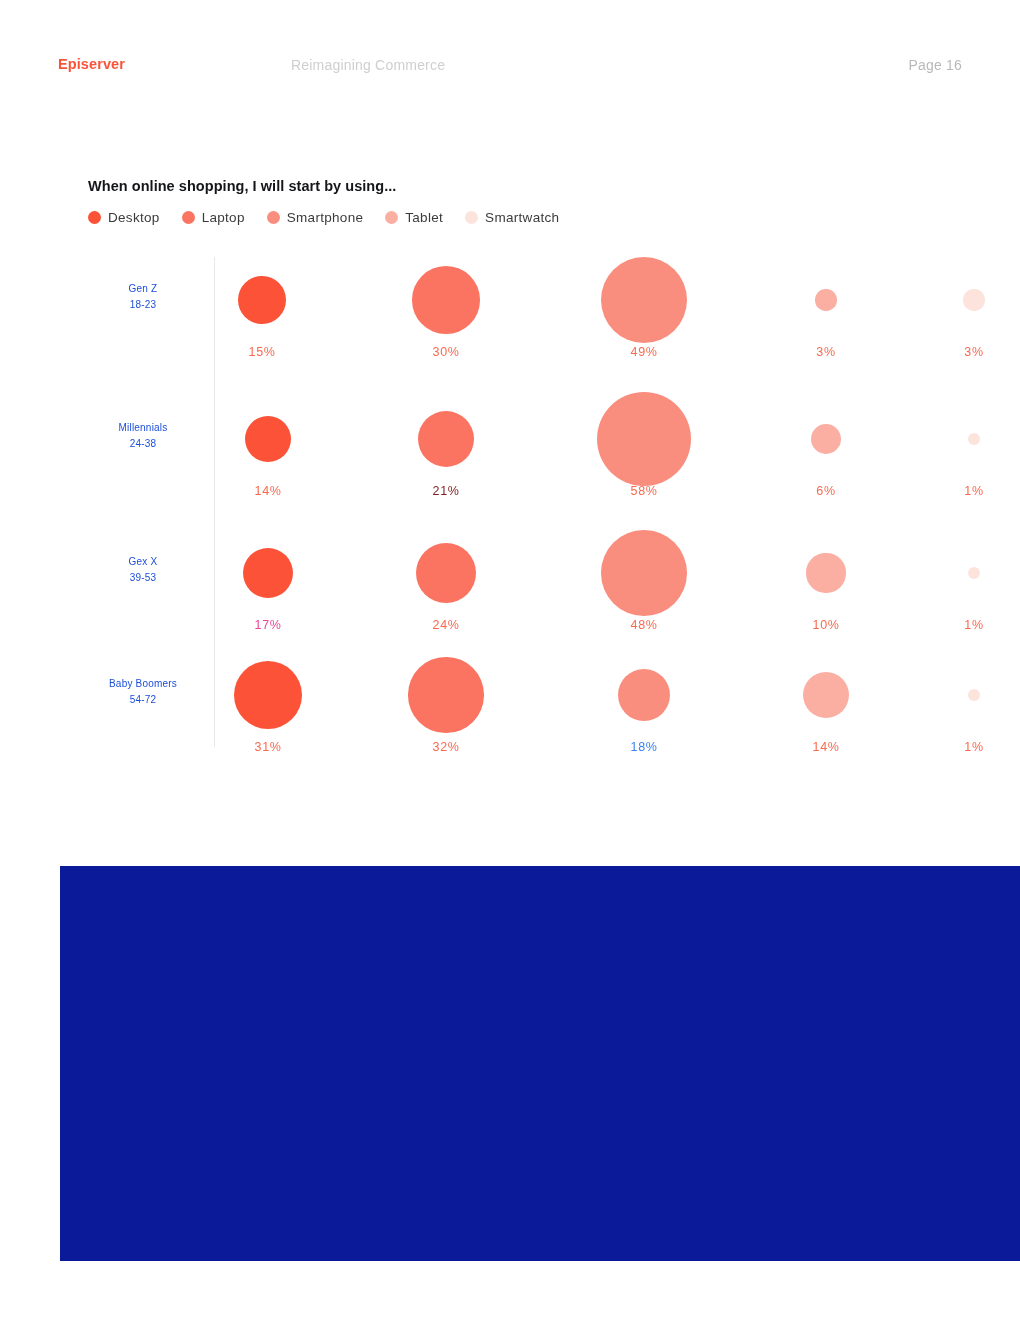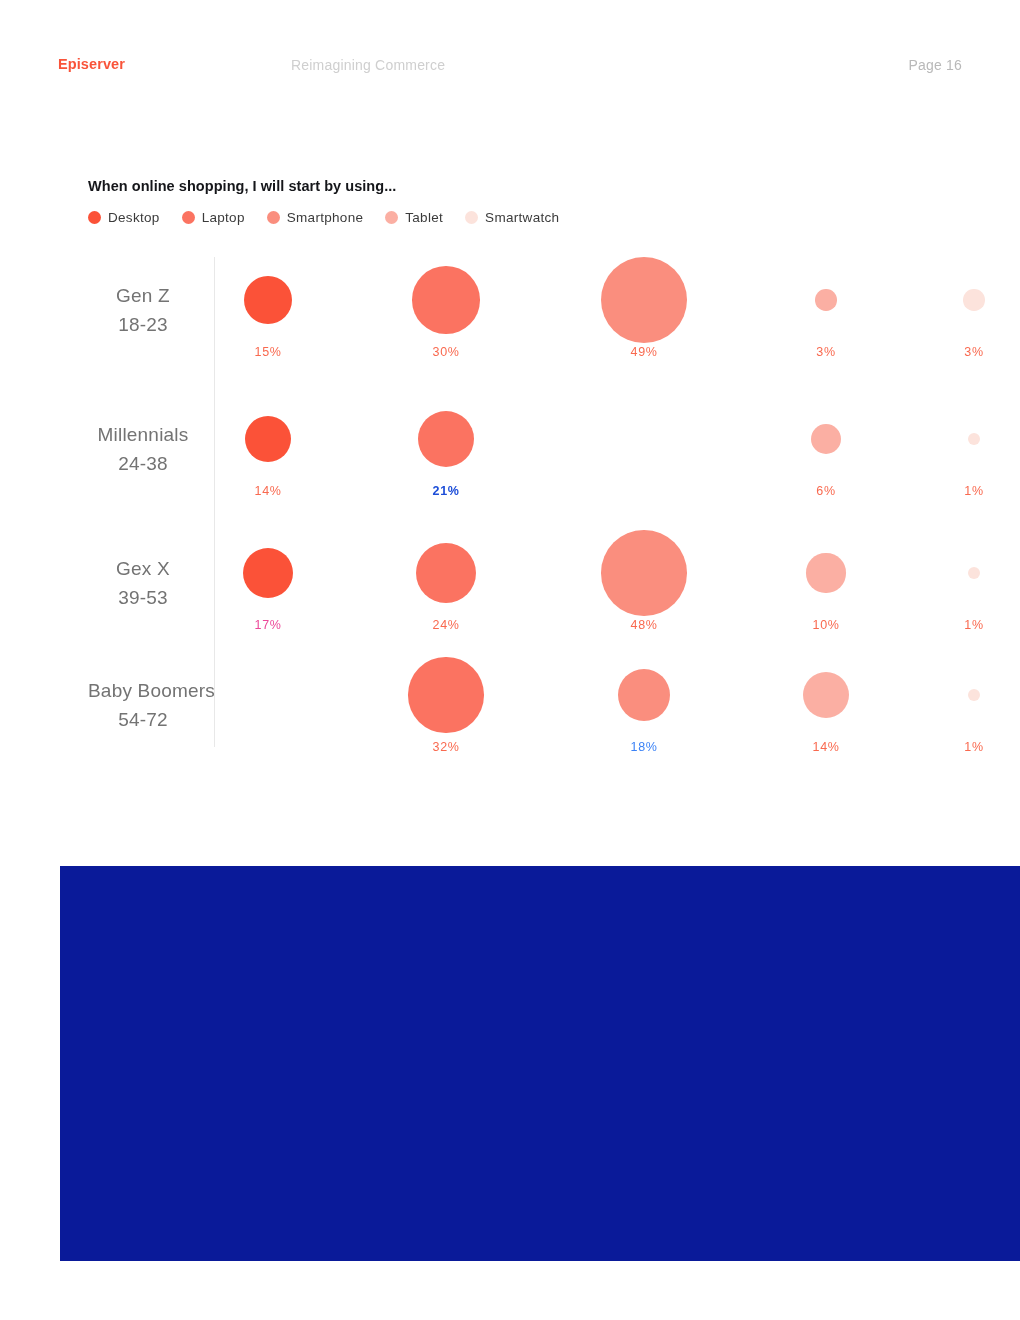--- a/index.html
+++ b/index.html
@@ -111,22 +111,22 @@
     position: absolute;
     left: 0;
     width: 904px;
     height: 122px;
   }
   .row-label {
     position: absolute;
     left: 0;
     width: 110px;
     text-align: center;
-    font-size: 19px;
-    color: #737373;
+    font-size: 10px;
+    color: #1d4ed8;
     line-height: 1.55;
     letter-spacing: 0.2px;
   }
   .row-label .gen {
     display: block;
     white-space: nowrap;
   }
   .row-label .ages {
     display: block;
     white-space: nowrap;
@@ -207,21 +207,21 @@
       </div>
     </div>
 
   <div class="plot" id="plot">
     <div class="axis-line"></div>
   <div class="row" style="top: 0px;">
         <div class="row-label" style="top: 24px;">
           <span class="gen">Gen Z</span>
           <span class="ages">18-23</span>
         </div>
-        <div class="cell" style="left: 120px;">
+        <div class="cell" style="left: 114px;">
           <div class="bubble-wrap">
             <div class="bubble" style="width: 47.8035px; height: 47.8035px; background: rgb(251, 82, 56);"></div>
           </div>
           <div class="cell-value" style="color: rgb(249, 105, 79);">15%</div>
         </div>
         <div class="cell" style="left: 298px;">
           <div class="bubble-wrap">
             <div class="bubble" style="width: 67.6043px; height: 67.6043px; background: rgb(251, 115, 97);"></div>
           </div>
           <div class="cell-value" style="color: rgb(249, 105, 79);">30%</div>
@@ -253,21 +253,27 @@
         <div class="cell" style="left: 120px;">
           <div class="bubble-wrap">
             <div class="bubble" style="width: 46.1825px; height: 46.1825px; background: rgb(251, 82, 56);"></div>
           </div>
           <div class="cell-value" style="color: rgb(249, 105, 79);">14%</div>
         </div>
         <div class="cell" style="left: 298px;">
           <div class="bubble-wrap">
             <div class="bubble" style="width: 56.5618px; height: 56.5618px; background: rgb(251, 115, 97);"></div>
           </div>
-          <div class="cell-value" style="color: #1d4ed8; font-weight: bold;">21%</div>
+          <div class="cell-value" style="color: #7f1d1d;">21%</div>
+        </div>
+        <div class="cell" style="left: 496px;">
+          <div class="bubble-wrap">
+            <div class="bubble" style="width: 94px; height: 94px; background: rgb(250, 142, 126);"></div>
+          </div>
+          <div class="cell-value" style="color: rgb(249, 105, 79);">58%</div>
         </div>
         <div class="cell" style="left: 678px;">
           <div class="bubble-wrap">
             <div class="bubble" style="width: 30.2336px; height: 30.2336px; background: rgb(251, 175, 163);"></div>
           </div>
           <div class="cell-value" style="color: rgb(249, 105, 79);">6%</div>
         </div>
         <div class="cell" style="left: 826px;">
           <div class="bubble-wrap">
             <div class="bubble" style="width: 12.3428px; height: 12.3428px; background: rgb(252, 227, 220);"></div>
@@ -309,20 +315,26 @@
             <div class="bubble" style="width: 12.3428px; height: 12.3428px; background: rgb(252, 227, 220);"></div>
           </div>
           <div class="cell-value" style="color: rgb(249, 105, 79);">1%</div>
         </div>
       </div>
       <div class="row" style="top: 395px;">
         <div class="row-label" style="top: 24px;">
           <span class="gen">Baby Boomers</span>
           <span class="ages">54-72</span>
         </div>
+        <div class="cell" style="left: 120px;">
+          <div class="bubble-wrap">
+            <div class="bubble" style="width: 68.7218px; height: 68.7218px; background: rgb(251, 82, 56);"></div>
+          </div>
+          <div class="cell-value" style="color: rgb(249, 105, 79);">31%</div>
+        </div>
         <div class="cell" style="left: 298px;">
           <div class="bubble-wrap">
             <div class="bubble" style="width: 75.0783px; height: 75.0783px; background: rgb(251, 115, 97);"></div>
           </div>
           <div class="cell-value" style="color: rgb(249, 105, 79);">32%</div>
         </div>
         <div class="cell" style="left: 496px;">
           <div class="bubble-wrap">
             <div class="bubble" style="width: 52.3661px; height: 52.3661px; background: rgb(250, 142, 126);"></div>
           </div>

